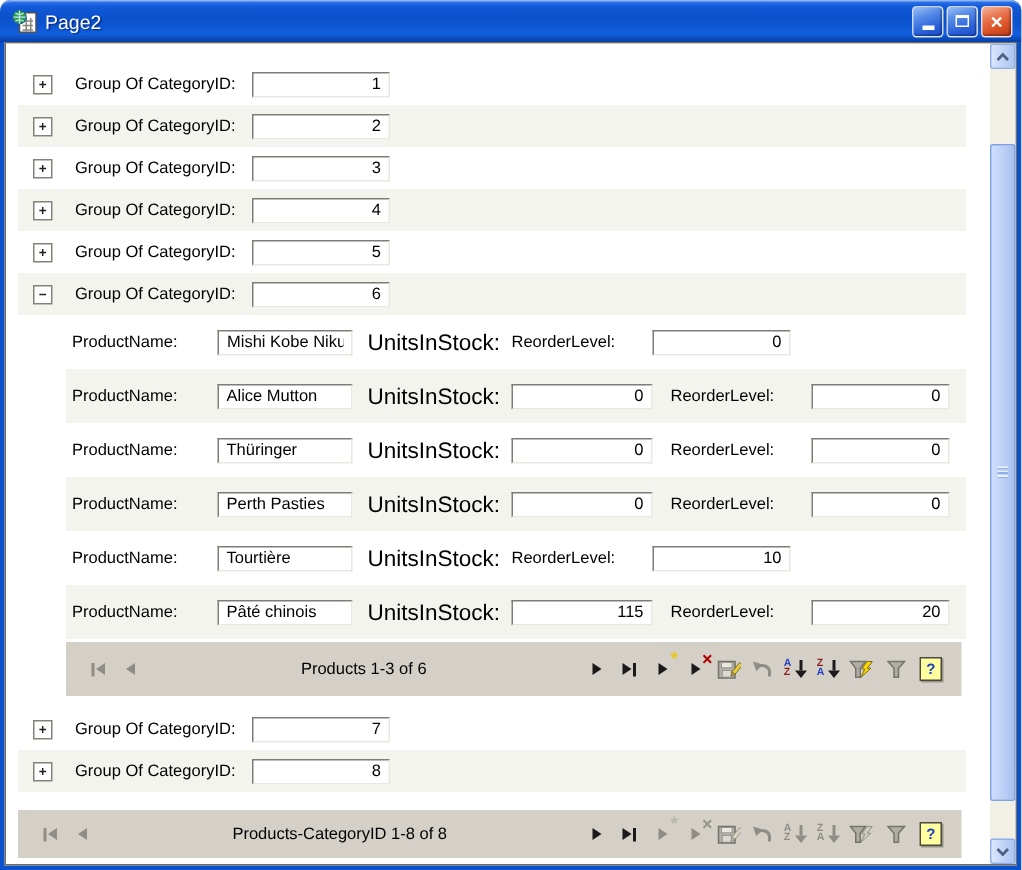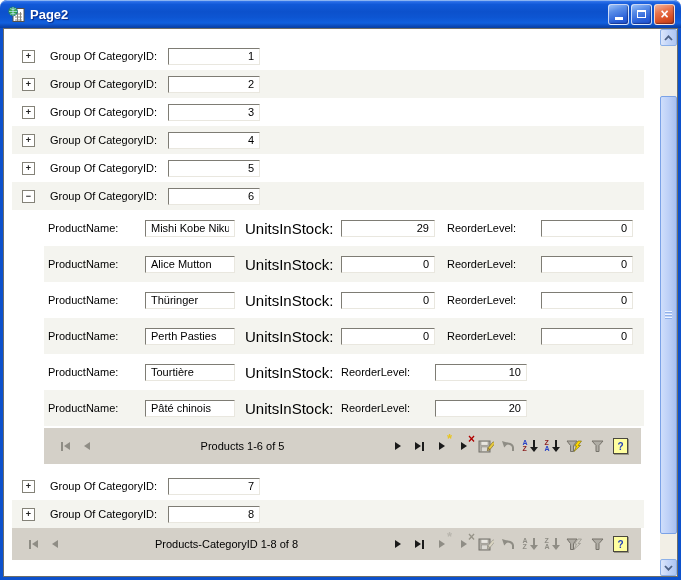--- a/index.html
+++ b/index.html
@@ -5,21 +5,21 @@
   html,body{margin:0;padding:0;background:#fff;}
   body{width:681px;height:580px;font-family:"Liberation Sans",sans-serif;overflow:hidden;}
   .window{position:relative;width:681px;height:580px;border-radius:7px 7px 0 0;
           background:#0c51cc;overflow:hidden;}
   
   .titlebar{position:absolute;top:0;left:0;right:0;height:28px;display:flex;align-items:center;
     padding:0 6px;box-sizing:border-box;border-radius:7px 7px 0 0;
     background:linear-gradient(180deg,#5a96ee 0%,#2a6ee8 6%,#1159d8 16%,#0c51cc 42%,#0d55d2 62%,#1160de 82%,#0b47b4 94%,#0840a4 100%);
     box-shadow:inset 0 1px 0 rgba(255,255,255,.35);}
   .title-icon{width:17px;height:17px;margin:0 5px 0 2px;flex:0 0 auto;}
-  .title-text{color:#fff;font-weight:bold;font-size:13px;text-shadow:1px 1px 1px rgba(0,0,60,.55);flex:1;}
+  .title-text{color:#fff;font-weight:normal;font-size:13px;text-shadow:1px 1px 1px rgba(0,0,60,.55);flex:1;}
   .winbtn{width:21px;height:21px;margin-left:2px;border-radius:3px;border:1px solid rgba(255,255,255,.75);
     display:flex;align-items:center;justify-content:center;box-sizing:border-box;
     background:linear-gradient(160deg,#9cc1f7 0%,#5a8ee8 30%,#2a61d8 70%,#1d4ecc 100%);
     box-shadow:inset -1px -1px 1px rgba(0,0,40,.35);}
   .winbtn.close{background:linear-gradient(160deg,#f2b39a 0%,#e8734c 35%,#d94f24 70%,#b93c18 100%);}
   .ming{width:8px;height:3px;background:#fff;margin-top:9px;}
   .maxg{width:9px;height:8px;border:1px solid #fff;border-top-width:2px;box-sizing:border-box;}
   .closeg{color:#fff;font-weight:bold;font-size:14px;line-height:14px;}
   
   .client{position:absolute;top:28px;left:3px;right:3px;bottom:3px;background:#fff;
@@ -40,21 +40,21 @@
   .prow.alt{background:#f4f4ef;}
   .plabel{width:97px;font-size:11px;}
   .pname{width:90px;text-align:left;margin-right:10px;}
   .ulabel{width:96px;font-size:15px;}
   .uin{width:94px;text-align:right;margin-right:12px;}
   .rlabel{width:94px;font-size:11px;}
   .rin{width:92px;text-align:right;}
   
   .navbar{background:#d4d0c8;display:flex;align-items:center;padding:0 10px;box-sizing:border-box;}
   .nav-products{height:36px;margin:2px 19px 0 40px;}
-  .nav-page{height:32px;margin:0 19px 0 8px;justify-content:center;}
+  .nav-page{height:32px;margin:12px 19px 0 8px;justify-content:center;}
   .nav-gap{height:8px;}
   .caption{flex:1;text-align:center;font-size:11px;color:#000;}
   .nicon{min-width:16px;height:16px;display:inline-flex;align-items:center;justify-content:center;
     margin:0 3px;position:relative;cursor:default;}
   .en{color:#1a1a1a;} .dis{color:#8f8d85;}
   .tri-l{width:0;height:0;border-top:4px solid transparent;border-bottom:4px solid transparent;border-right:6px solid currentColor;}
   .tri-r{width:0;height:0;border-top:4px solid transparent;border-bottom:4px solid transparent;border-left:6px solid currentColor;}
   .vbar{width:2px;height:9px;background:currentColor;margin:0 1px;}
   .star{position:absolute;top:-7px;right:-2px;font-size:13px;font-weight:bold;}
   .gold{color:#e8c520;} .graystar{color:#b9b6ae;}
@@ -136,21 +136,20 @@
       <div class="grow alt">
         <span class="expand">−</span>
         <span class="glabel">Group Of CategoryID:</span>
         <input class="tb gin" value="6" style="">
       </div>
 
       <div class="prow">
         <span class="plabel">ProductName:</span>
         <input class="tb pname" value="Mishi Kobe Niku" style="">
         <span class="ulabel">UnitsInStock:</span>
-        <input class="tb uin" value="29" style="">
         <span class="rlabel">ReorderLevel:</span>
         <input class="tb rin" value="0" style="">
       </div>
       <div class="prow alt">
         <span class="plabel">ProductName:</span>
         <input class="tb pname" value="Alice Mutton" style="">
         <span class="ulabel">UnitsInStock:</span>
         <input class="tb uin" value="0" style="">
         <span class="rlabel">ReorderLevel:</span>
         <input class="tb rin" value="0" style="">
@@ -175,33 +174,34 @@
         <span class="plabel">ProductName:</span>
         <input class="tb pname" value="Tourtière" style="">
         <span class="ulabel">UnitsInStock:</span>
         <span class="rlabel">ReorderLevel:</span>
         <input class="tb rin" value="10" style="">
       </div>
       <div class="prow alt">
         <span class="plabel">ProductName:</span>
         <input class="tb pname" value="Pâté chinois" style="">
         <span class="ulabel">UnitsInStock:</span>
+        <input class="tb uin" value="115" style="">
         <span class="rlabel">ReorderLevel:</span>
         <input class="tb rin" value="20" style="">
       </div>
 
       <div class="navbar nav-products">
         <span class="nicon dis">
             <span class="vbar"></span>
             <span class="tri-l"></span>
           </span>
         <span class="nicon dis">
             <span class="tri-l"></span>
           </span>
-        <span class="caption">Products 1-6 of 5</span>
+        <span class="caption">Products 1-3 of 6</span>
         <span class="nicon en">
             <span class="tri-r"></span>
           </span>
         <span class="nicon en">
             <span class="tri-r"></span>
             <span class="vbar"></span>
           </span>
         <span class="nicon en">
             <span class="tri-r"></span>
             <span class="star gold">*</span>

